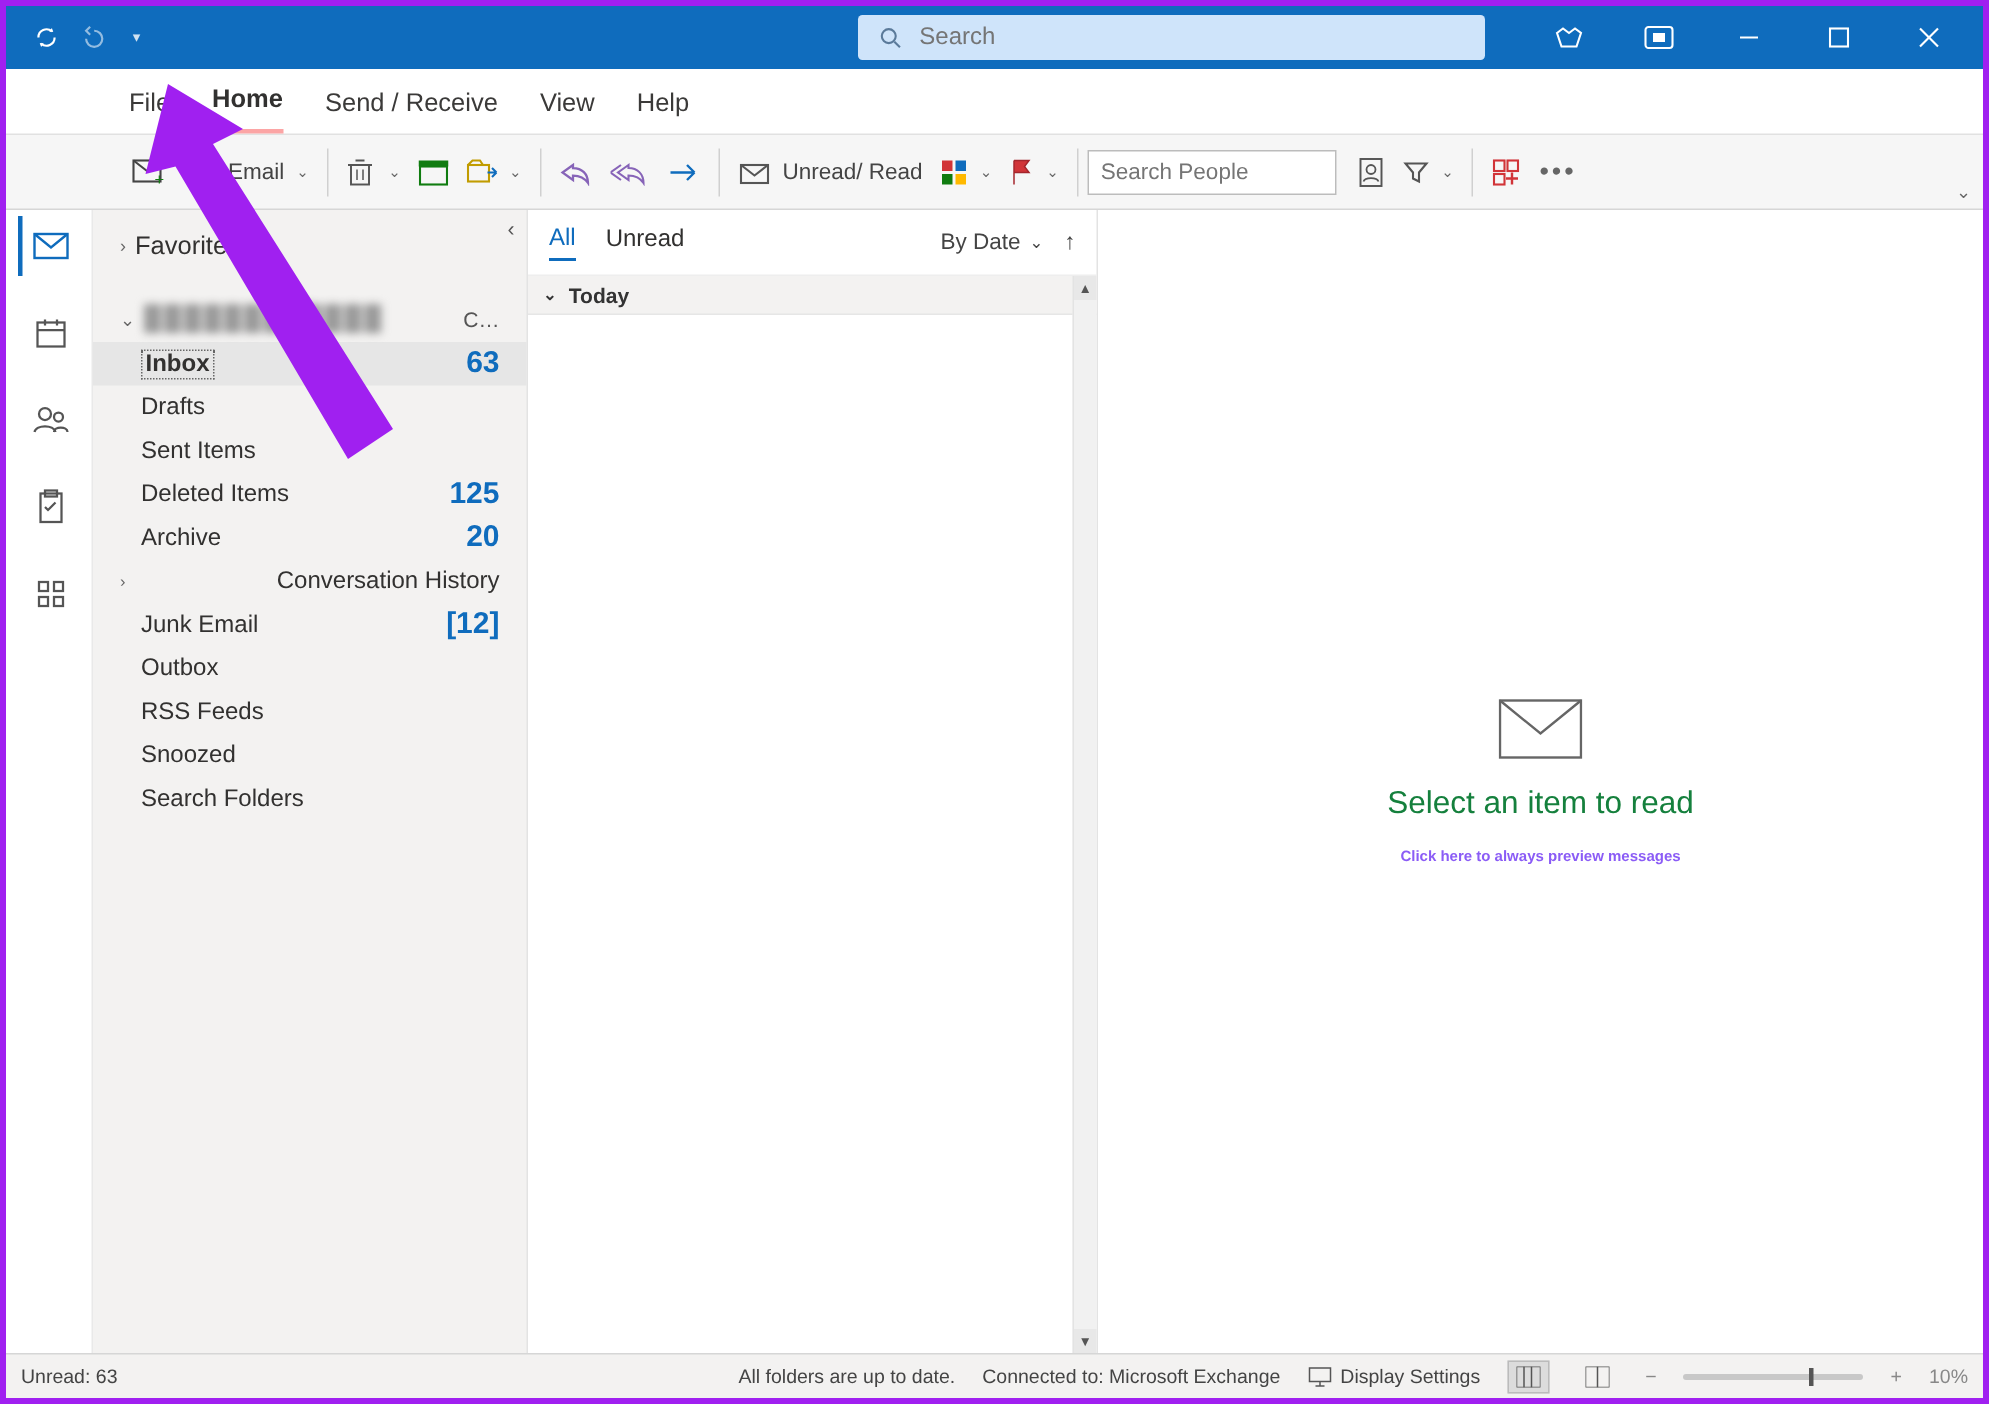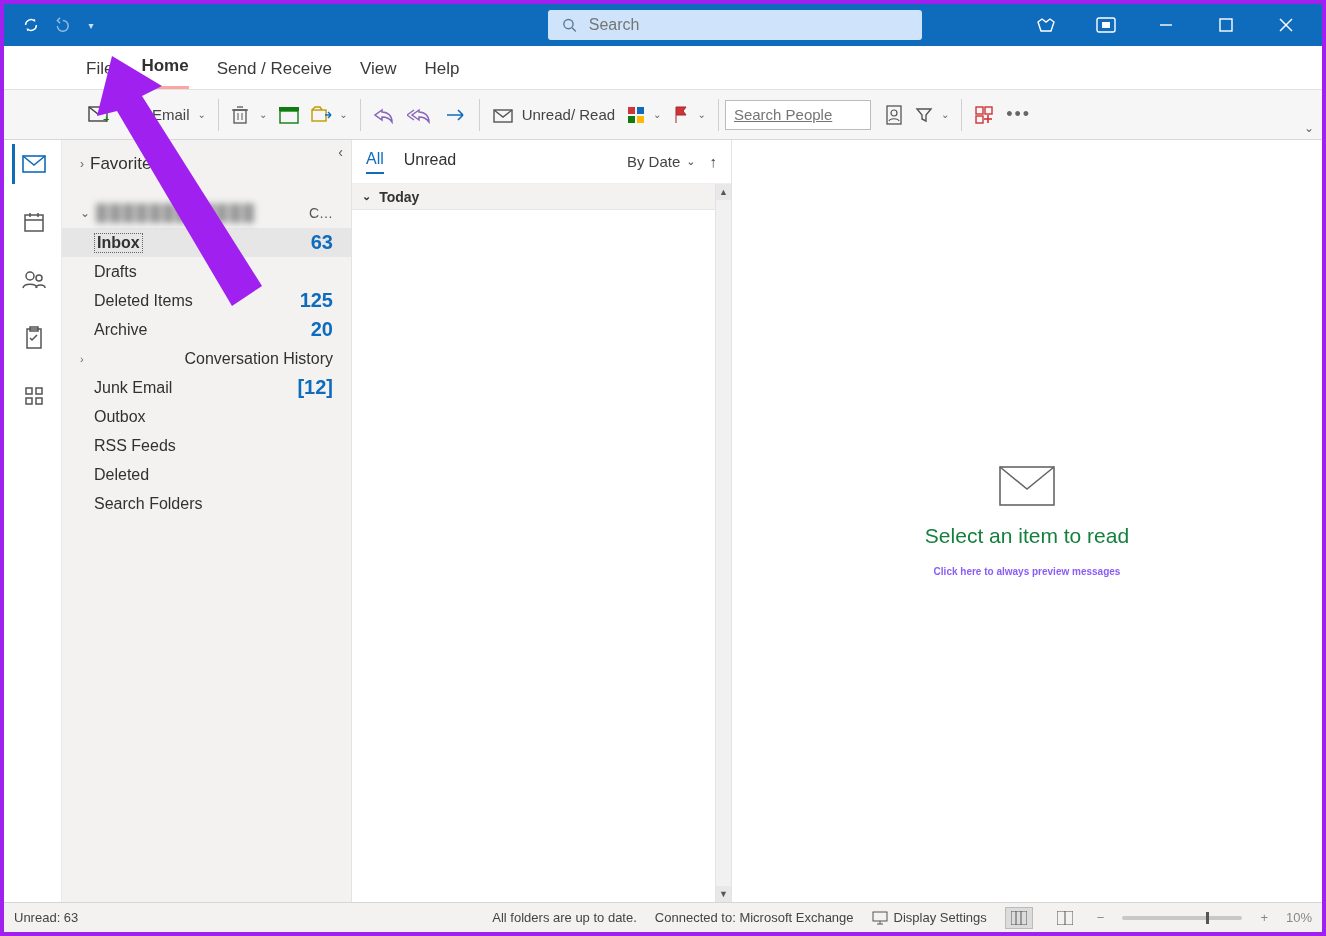--- a/index.html
+++ b/index.html
@@ -2,33 +2,33 @@
 <html><head>
 <meta charset="utf-8">
 <style>
   * { box-sizing: border-box; margin: 0; padding: 0; font-family: "Segoe UI", sans-serif; }
   html, body { width: 1326px; height: 936px; overflow: hidden; }
   .frame { width: 1326px; height: 936px; border: 4px solid #a020f0; display: flex; flex-direction: column; }
   
   .titlebar { height: 42px; background: #0f6cbd; display: flex; align-items: center; color: white; position: relative; }
   .tb-left { display: flex; align-items: center; gap: 12px; padding-left: 18px; }
   .tb-icon { width: 18px; height: 18px; display: inline-flex; align-items: center; justify-content: center; }
-  .tb-search { position: absolute; left: 544px; width: 374px; height: 30px; background: #cfe4fa; border-radius: 3px; display: flex; align-items: center; padding: 0 14px; }
+  .tb-search { position: absolute; left: 568px; width: 418px; height: 30px; background: #cfe4fa; border-radius: 3px; display: flex; align-items: center; padding: 0 14px; }
   .tb-search input { border: none; background: transparent; outline: none; font-size: 16px; color: #616c79; margin-left: 12px; width: 100%; }
   .tb-right { margin-left: auto; display: flex; align-items: center; gap: 28px; padding-right: 20px; }
   .tb-right .wbtn { width: 32px; height: 32px; display:flex; align-items:center; justify-content:center; }
   
   .tabs { height: 44px; background: #fff; display:flex; align-items:flex-end; padding-left: 82px; gap: 28px; border-bottom: 1px solid #e1e1e1; position: relative; }
   .tab { font-size: 17px; color: #3b3a39; padding: 8px 0 10px 0; cursor: pointer; }
   .tab.active { font-weight: 600; border-bottom: 3px solid #fca5a5; color:#323130;}
   
   .ribbon { height: 50px; background: #f6f6f6; border-bottom: 1px solid #d6d6d6; display:flex; align-items:center; padding: 0 10px 0 78px; position: relative; }
   .rbtn { height: 36px; display:flex; align-items:center; padding: 0 6px; font-size: 15px; color:#444; gap:4px;}
   .rsep { width:1px; height:32px; background:#d0d0d0; margin: 0 6px; }
-  .search-people { width: 146px; height: 30px; border:1px solid #bcbcbc; background:#fff; display:flex; align-items:center; padding:0 8px; font-size:15px; color:#757575;text-decoration:underline;}
+  .search-people { width: 166px; height: 30px; border:1px solid #bcbcbc; background:#fff; display:flex; align-items:center; padding:0 8px; font-size:15px; color:#757575;}
   .search-people input { border:none; outline:none; width:100%; font-size:15px; }
   .ribbon-collapse { position:absolute; right:8px; bottom:4px; font-size:12px; color:#666;}
   
   .body { flex:1; display:flex; background:#fff; min-height:0;}
   
   .rail { width: 58px; background:#fff; border-right: 1px solid #e9e9e9; display:flex; flex-direction:column; align-items:center; padding-top:4px; gap:18px;}
   .rail-btn { width:42px; height:40px; display:flex; align-items:center; justify-content:center; border-left: 3px solid transparent;}
   .rail-btn.active { border-left: 3px solid #0f6cbd; }
   
   .folders { width: 290px; background:#f3f2f1; border-right:1px solid #e3e3e3; display:flex; flex-direction:column; position:relative;}
@@ -295,20 +295,23 @@
       </div>
       <div id="folder-list">
           <div class="folder-item sel">
             <span class="fname">Inbox</span>
             <span class="cnt">63</span>
           </div>
           <div class="folder-item">
             <span class="fname">Drafts</span>
           </div>
           <div class="folder-item">
+            <span class="fname">Sent Items</span>
+          </div>
+          <div class="folder-item">
             <span class="fname">Deleted Items</span>
             <span class="cnt">125</span>
           </div>
           <div class="folder-item">
             <span class="fname">Archive</span>
             <span class="cnt">20</span>
           </div>
           <div class="folder-item">
             <span style="font-size:11px;color:#666;margin-left:-14px;margin-right:4px">›</span>
             <span class="fname">Conversation History</span>
@@ -317,21 +320,21 @@
             <span class="fname">Junk Email</span>
             <span class="cnt">[12]</span>
           </div>
           <div class="folder-item">
             <span class="fname">Outbox</span>
           </div>
           <div class="folder-item">
             <span class="fname">RSS Feeds</span>
           </div>
           <div class="folder-item">
-            <span class="fname">Deleted</span>
+            <span class="fname">Snoozed</span>
           </div>
           <div class="folder-item">
             <span class="fname">Search Folders</span>
           </div>
         </div>
     </div>
 
     <div class="msglist">
       <div class="ml-head">
         <span class="ml-tab active">All</span>

